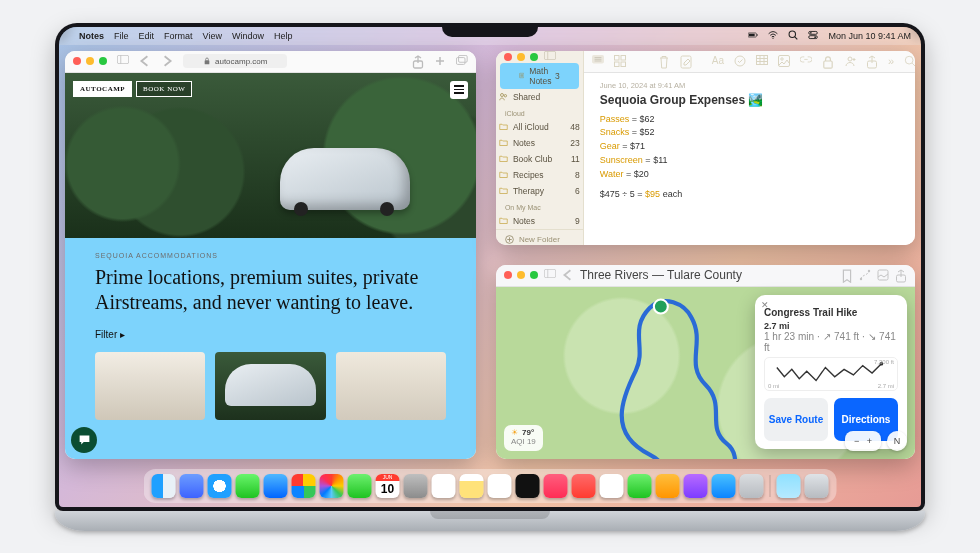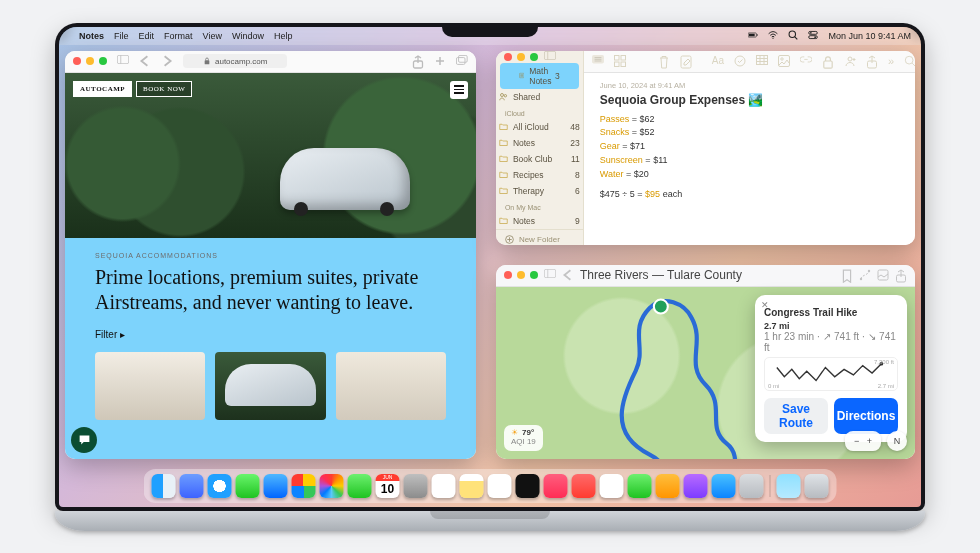--- a/index.html
+++ b/index.html
@@ -118,21 +118,21 @@
   .trail{position:absolute;inset:0;pointer-events:none}
   .route-card{position:absolute;top:8px;right:8px;width:152px;background:#fff;border-radius:10px;box-shadow:0 6px 18px rgba(0,0,0,.25);padding:8px 9px;font-size:8px}
   .rc-close{position:absolute;top:5px;left:6px;font-size:9px;color:#888}
   .rc-title{font-weight:700;font-size:10px;margin:4px 0 3px}
   .rc-dist{font-weight:700;font-size:9px}
   .rc-sub{color:#888;font-size:10px;margin-bottom:4px}
   .spark{width:100%;height:34px;border:1px solid #eee;border-radius:5px;padding:2px 3px;position:relative}
   .spark svg{width:100%;height:100%}
   .spark small{position:absolute;font-size:6px;color:#aaa}
   .rc-btns{display:flex;gap:6px;margin-top:7px}
-  .rc-btns button{flex:1;border:none;border-radius:7px;padding:4px 0;font-size:12px;font-weight:600;cursor:pointer}
+  .rc-btns button{flex:1;border:none;border-radius:7px;padding:16px 0;font-size:10px;font-weight:600;cursor:pointer}
   .b-save{background:#eef0f2;color:#0a66ff}
   .b-go{background:#0a66ff;color:#fff}
   .weather{position:absolute;bottom:8px;left:8px;background:rgba(255,255,255,.9);border-radius:7px;padding:4px 7px;font-size:8px;line-height:1.1}
   .compass{position:absolute;bottom:8px;right:8px;display:flex;gap:6px;align-items:center}
   .compass .pill,.compass .circ{background:rgba(255,255,255,.92);border-radius:8px;height:20px;display:flex;align-items:center;justify-content:center;font-size:9px;color:#444;box-shadow:0 1px 3px rgba(0,0,0,.2)}
   .compass .pill{width:36px;gap:3px}
   .compass .circ{width:20px;border-radius:50%}
   
   .dock{position:absolute;bottom:4px;left:50%;transform:translateX(-50%);height:34px;padding:4px 8px;background:rgba(255,255,255,.35);backdrop-filter:blur(8px);border-radius:12px;display:flex;align-items:center;gap:4px}
   .dock .app-ico{width:24px;height:24px;border-radius:6px;box-shadow:0 2px 3px rgba(0,0,0,.25)}

